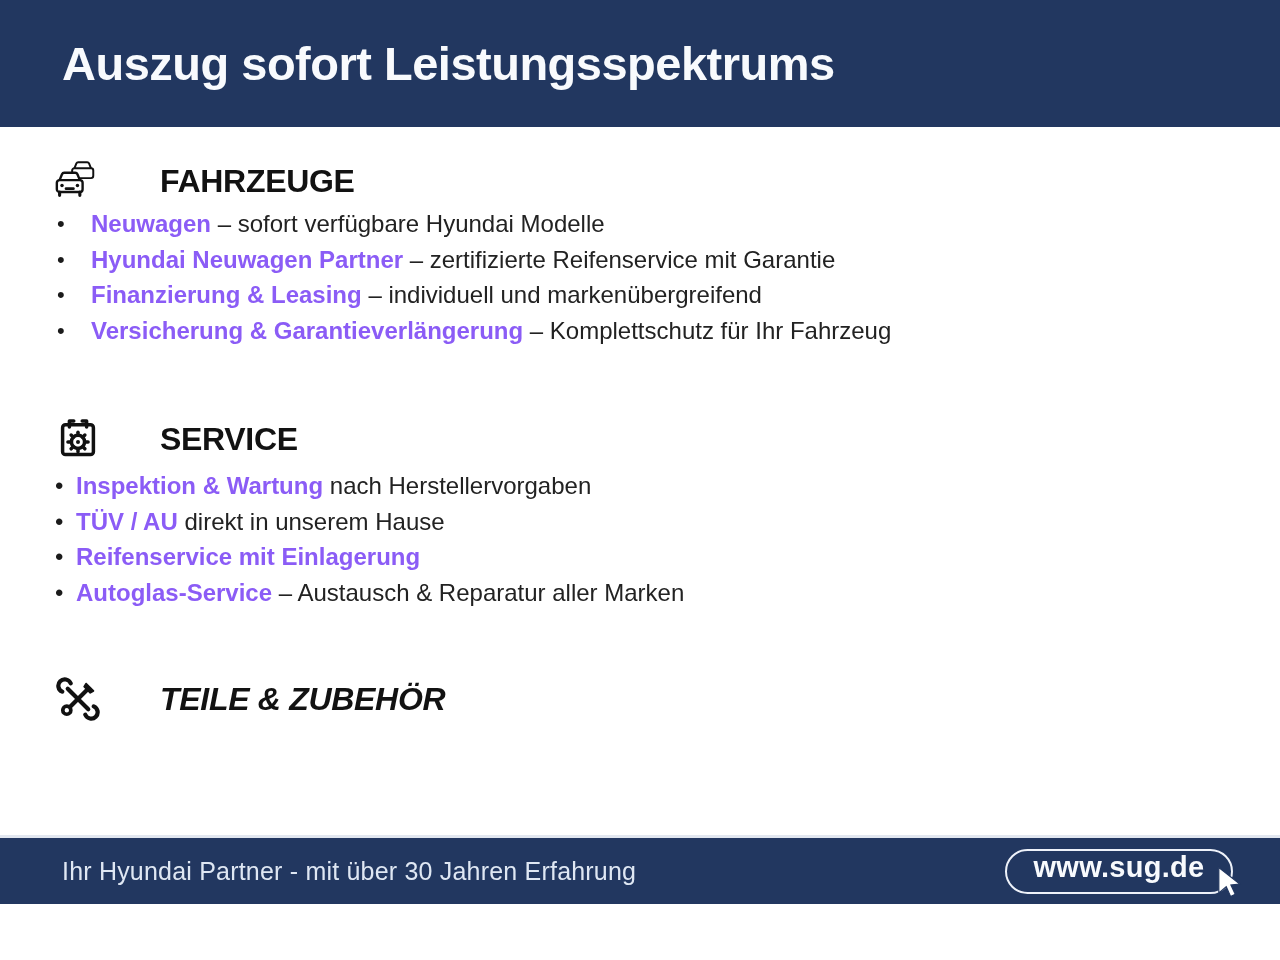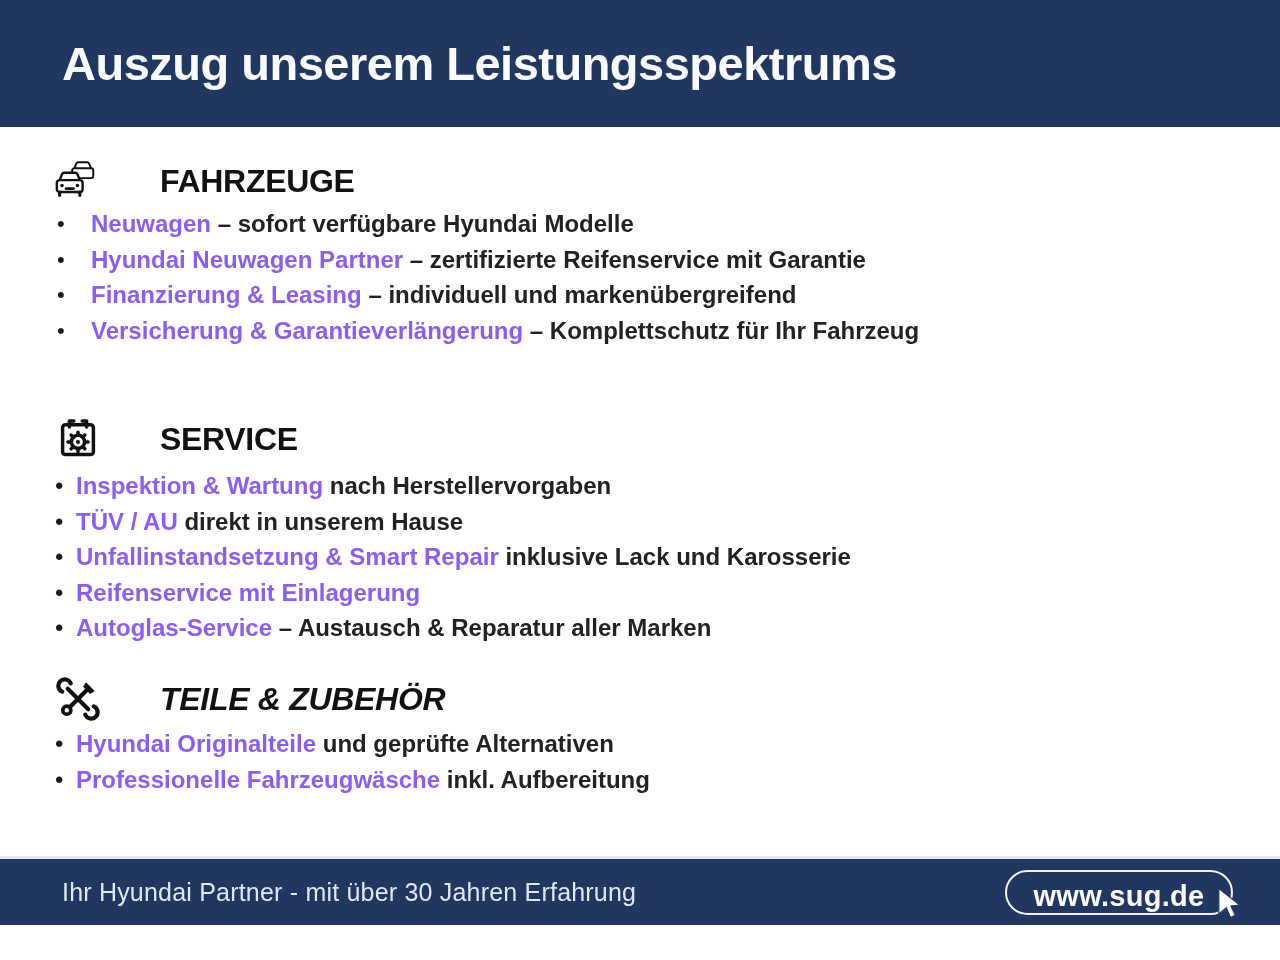--- a/index.html
+++ b/index.html
@@ -34,59 +34,58 @@
   }
   ul.bullets li{position:relative;}
   ul.bullets.wide-indent li{padding-left:36px;}
   ul.bullets.tight-indent li{padding-left:21px;}
   ul.bullets li::before{
     content:"•";position:absolute;left:0;top:0;color:#1b1b1b;
   }
   ul.bullets.wide-indent li::before{left:2px;font-size:22px;}
   ul.bullets.tight-indent li::before{left:0;font-size:24px;}
   .lead{font-weight:700;color:#8b5cf6;}
-  .rest{font-weight:700;}
+  .rest{font-weight:400;}
   
   #sec1-h{top:158px;}
   #sec1-list{top:206px;}
   #sec2-h{top:416px;}
   #sec2-list{top:468px;}
   #sec3-h{top:676px;font-style:italic;}
   #sec3-list{top:726px;}
   
   .footer{
     position:absolute;left:0;top:838px;width:1280px;height:66px;
     background:#223760;display:flex;align-items:center;
     box-shadow:0 -3px 0 #e2e7f0;
-    margin-top:21px;
   }
   .footer .tagline{
     margin-left:62px;font-size:25px;color:#dfe7f3;letter-spacing:0.2px;
   }
   .website-pill{
     position:absolute;right:47px;top:11px;height:45px;min-width:228px;
     border:2.5px solid #eef2fa;border-radius:26px;
-    display:flex;align-items:flex-end;justify-content:center;
+    display:flex;align-items:flex-start;justify-content:center;
     box-sizing:border-box;padding:0 26px;cursor:pointer;background:transparent;
   }
   .website-pill .site{
     font-size:29px;font-weight:700;color:#f8fafd;letter-spacing:0.3px;
   }
   .cursor{
     position:absolute;right:36px;top:28px;width:30px;height:32px;pointer-events:none;
   }
   svg{display:block;}
 </style>
 </head>
 <body>
 
 <div class="slide">
 
   <div class="header">
-    <h1>Auszug unserem Leistungsspektrums</h1>
+    <h1>Auszug sofort Leistungsspektrums</h1>
   </div>
 
   <div class="section-heading" id="sec1-h">
     <span class="icon-box">
       <svg width="48" height="44" viewBox="0 0 50 44" fill="none" stroke="#111" stroke-width="2.6" stroke-linecap="round" stroke-linejoin="round">
         <g transform="translate(17 0) scale(0.82)">
           <path d="M5 10 L7.6 3.6 Q8.3 2 10 2 h12 q1.7 0 2.4 1.6 L27 10" fill="#fff"></path>
           <rect x="2" y="10" width="28" height="13" rx="3" fill="#fff"></rect>
         </g>
         <g transform="translate(0 12)">
@@ -126,44 +125,39 @@
           <path d="M9.45 16.15 l-1.2 1.2"></path>
         </g>
         <circle cx="12" cy="13.6" r="1.1" fill="#111" stroke="none"></circle>
       </svg>
     </span>
     <span class="h-label">SERVICE</span>
   </div>
   <ul class="bullets tight-indent" id="sec2-list">
     <li><span class="lead">Inspektion &amp; Wartung</span> <span class="rest">nach Herstellervorgaben</span></li>
     <li><span class="lead">TÜV / AU</span> <span class="rest">direkt in unserem Hause</span></li>
-    <li><span class="lead">Unfallinstandsetzung &amp; Smart Repair</span> <span class="rest">inklusive Lack und Karosserie</span></li>
     <li><span class="lead">Reifenservice mit Einlagerung</span> <span class="rest"></span></li>
     <li><span class="lead">Autoglas-Service</span> <span class="rest">– Austausch &amp; Reparatur aller Marken</span></li>
   </ul>
 
   <div class="section-heading" id="sec3-h">
     <span class="icon-box">
       <svg width="44" height="44" viewBox="0 0 24 24" fill="none" stroke="#111" stroke-width="2.3" stroke-linecap="round" stroke-linejoin="round">
 
         <path d="M6.4 6.4 L17.6 17.6"></path>
         <path d="M8 3.4 A3.5 3.5 0 1 0 3.4 8"></path>
         <path d="M16 20.6 A3.5 3.5 0 1 0 20.6 16"></path>
 
         <path d="M17.4 6.6 L7.6 16.4"></path>
         <path d="M16.4 3.6 L20.4 7.6 L18.7 8.6 L15.4 5.3 Z" fill="#111" stroke-width="1"></path>
         <circle cx="5.9" cy="18.1" r="2.2" stroke-width="2"></circle>
       </svg>
     </span>
     <span class="h-label">TEILE &amp; ZUBEHÖR</span>
   </div>
-  <ul class="bullets tight-indent" id="sec3-list">
-    <li><span class="lead">Hyundai Originalteile</span> <span class="rest">und geprüfte Alternativen</span></li>
-    <li><span class="lead">Professionelle Fahrzeugwäsche</span> <span class="rest">inkl. Aufbereitung</span></li>
-  </ul>
 
   <div class="footer">
     <span class="tagline">Ihr Hyundai Partner - mit über 30 Jahren Erfahrung</span>
     <div class="website-pill">
       <span class="site">www.sug.de</span>
     </div>
     <span class="cursor">
       <svg width="30" height="32" viewBox="0 0 18 22">
         <path d="M2 1 L2 18.5 L7.1 14.3 L10.1 21 L13.3 19.5 L10.3 13 L16.4 12.4 Z" fill="#ffffff" stroke="#223760" stroke-width="0.8"></path>
       </svg>

